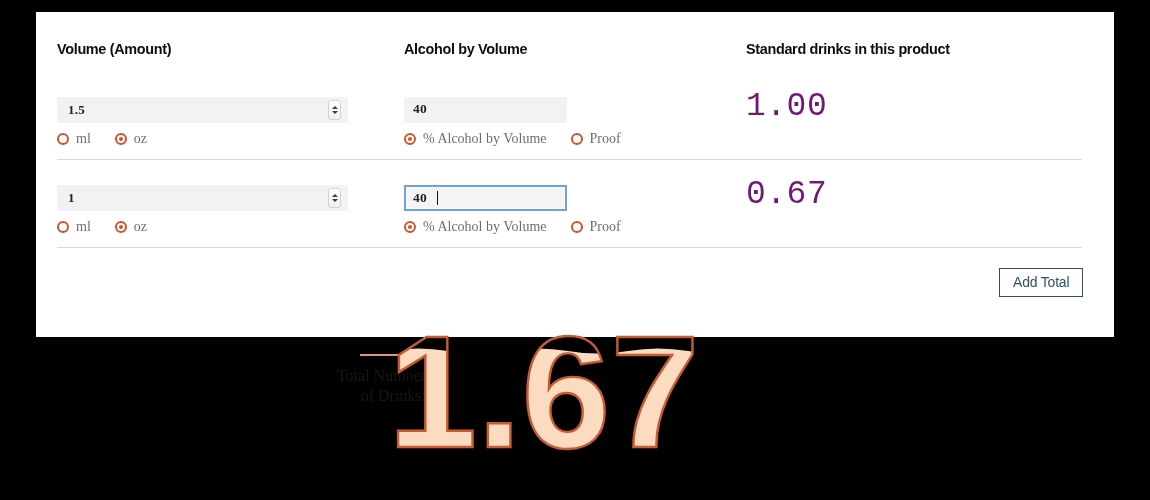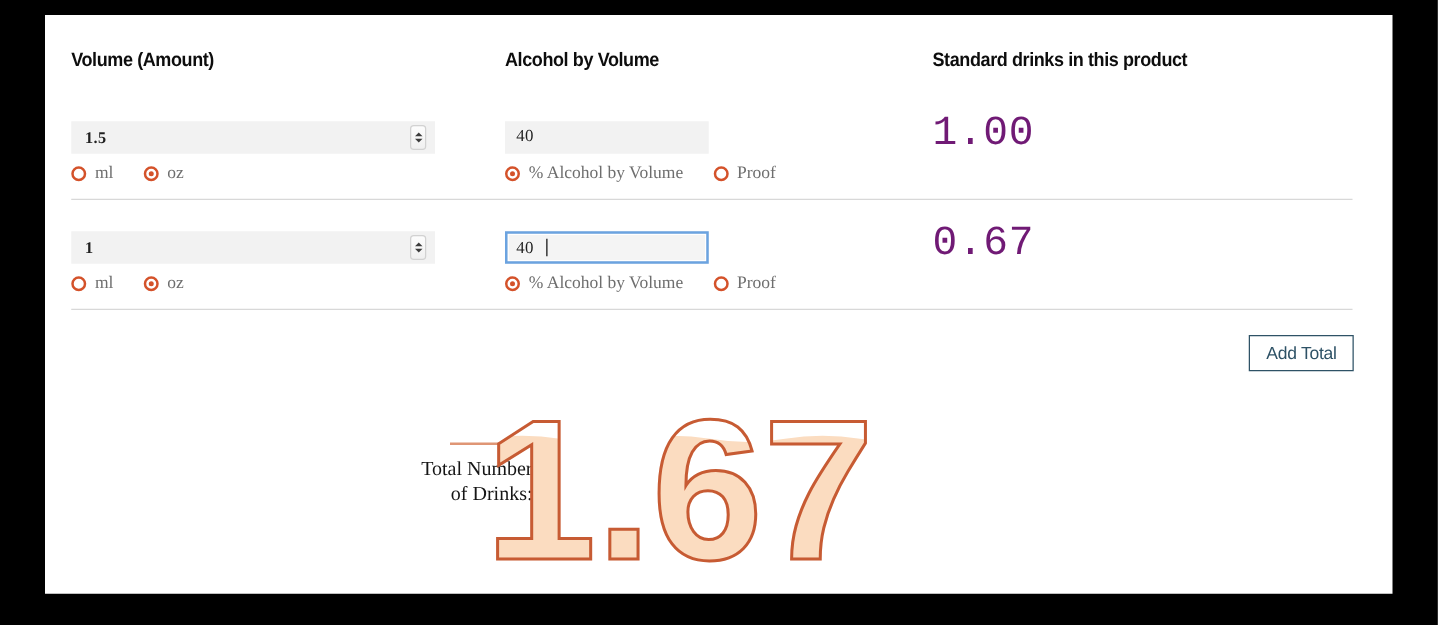--- a/index.html
+++ b/index.html
@@ -19,21 +19,21 @@
     width: 1150px;
     height: 500px;
     background: #000000;
   }
 
   .card {
     position: absolute;
     left: 36px;
     top: 12px;
     width: 1078px;
-    height: 463px;
+    height: 325px;
     background: #ffffff;
   }
 
   
   .headers {
     position: absolute;
     left: 0; top: 0;
     width: 100%;
     height: 60px;
   }
@@ -136,21 +136,21 @@
   .abv-field.focused {
     background: #f4f4f4;
     border: 2px solid #6ba3e0;
     box-shadow: 0 0 0 1px #ffffff inset;
   }
   .abv-value {
     position: absolute;
     left: 9px;
     top: 4px;
     font-family: "Liberation Serif", serif;
-    font-weight: normal;
+    font-weight: bold;
     font-size: 13.5px;
     color: #1f1f1f;
     letter-spacing: 0.2px;
   }
   .abv-field.focused .abv-value { left: 7px; top: 3px; }
   .caret {
     position: absolute;
     width: 1px;
     height: 14px;
     background: #111111;

